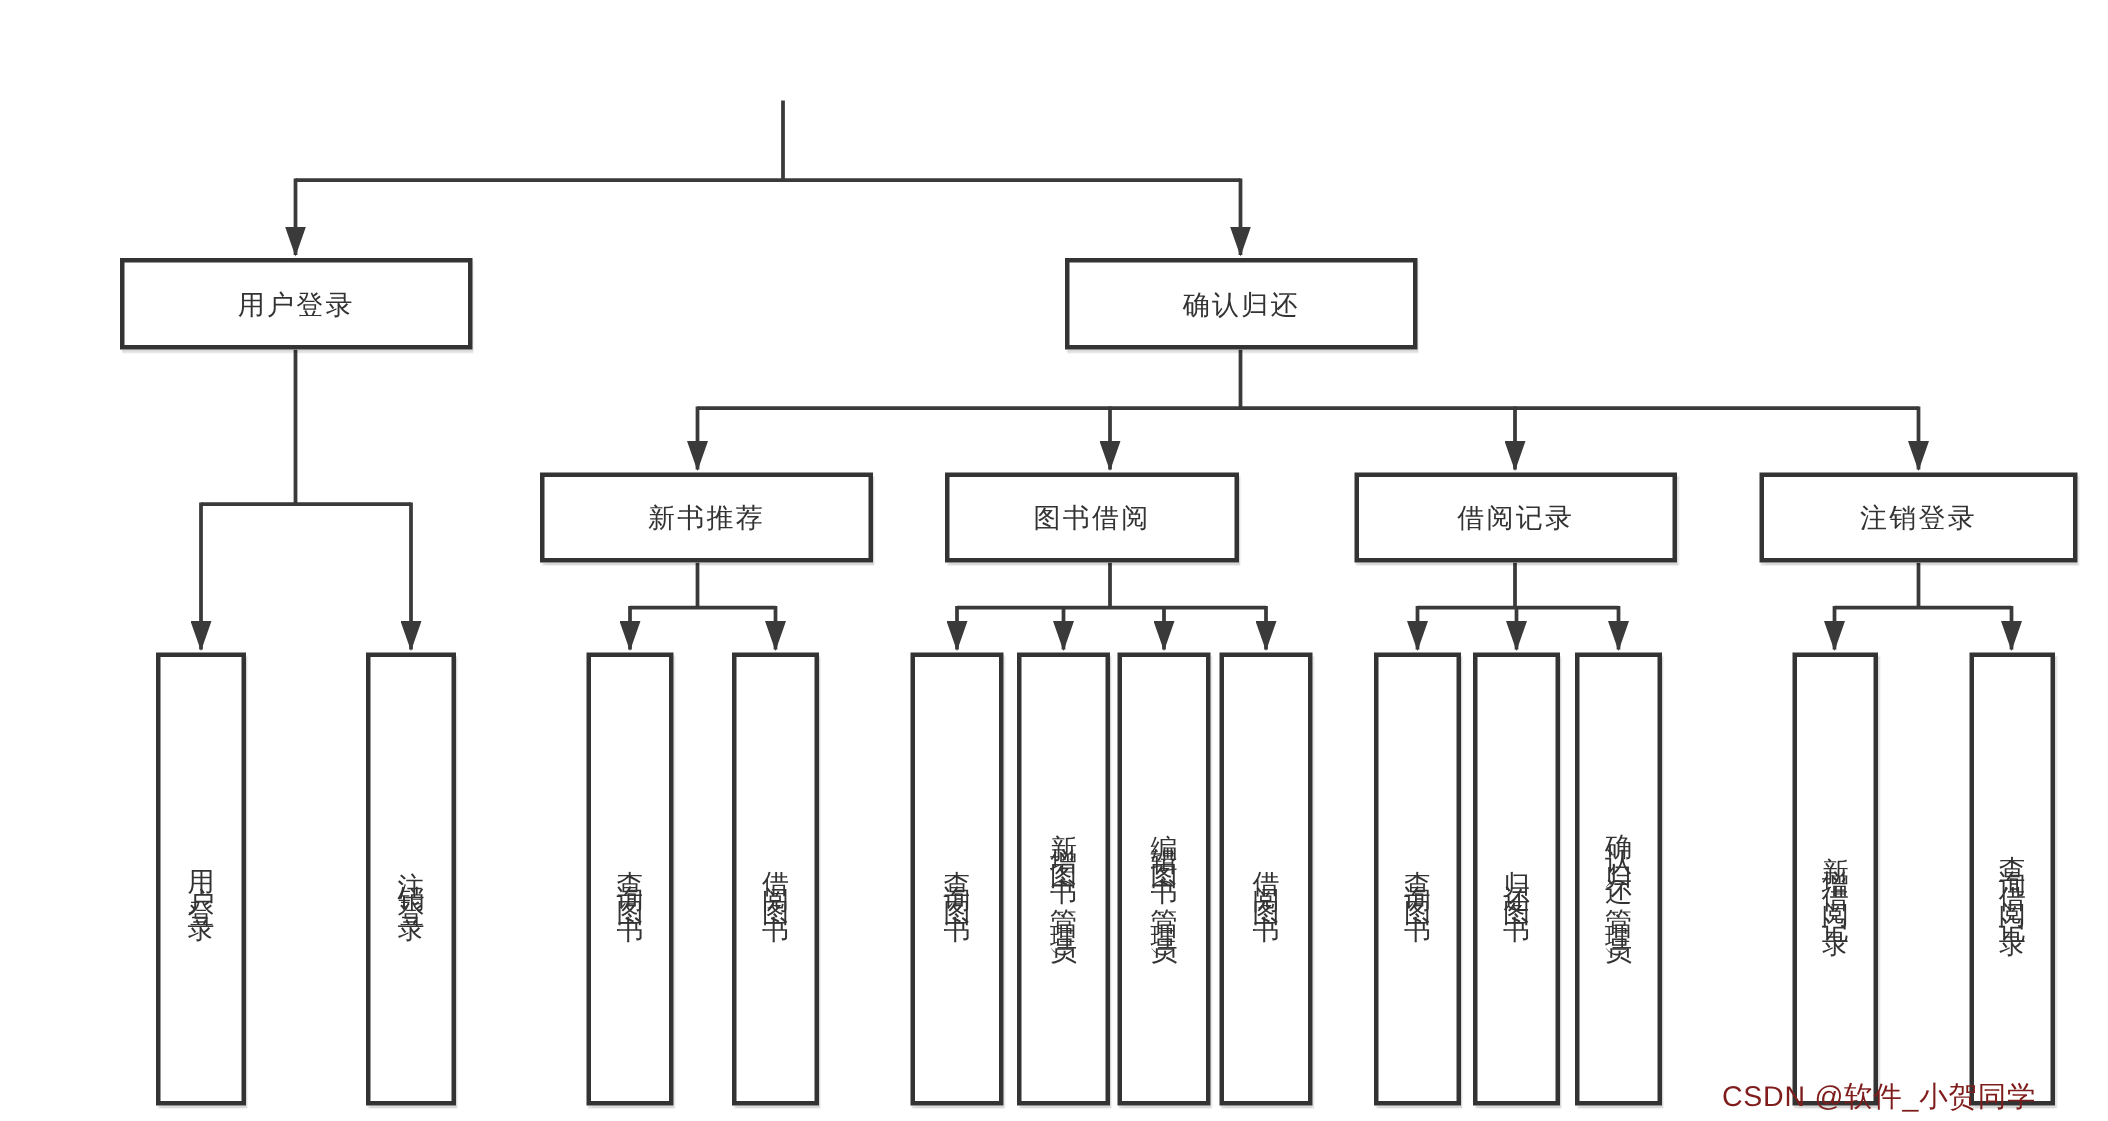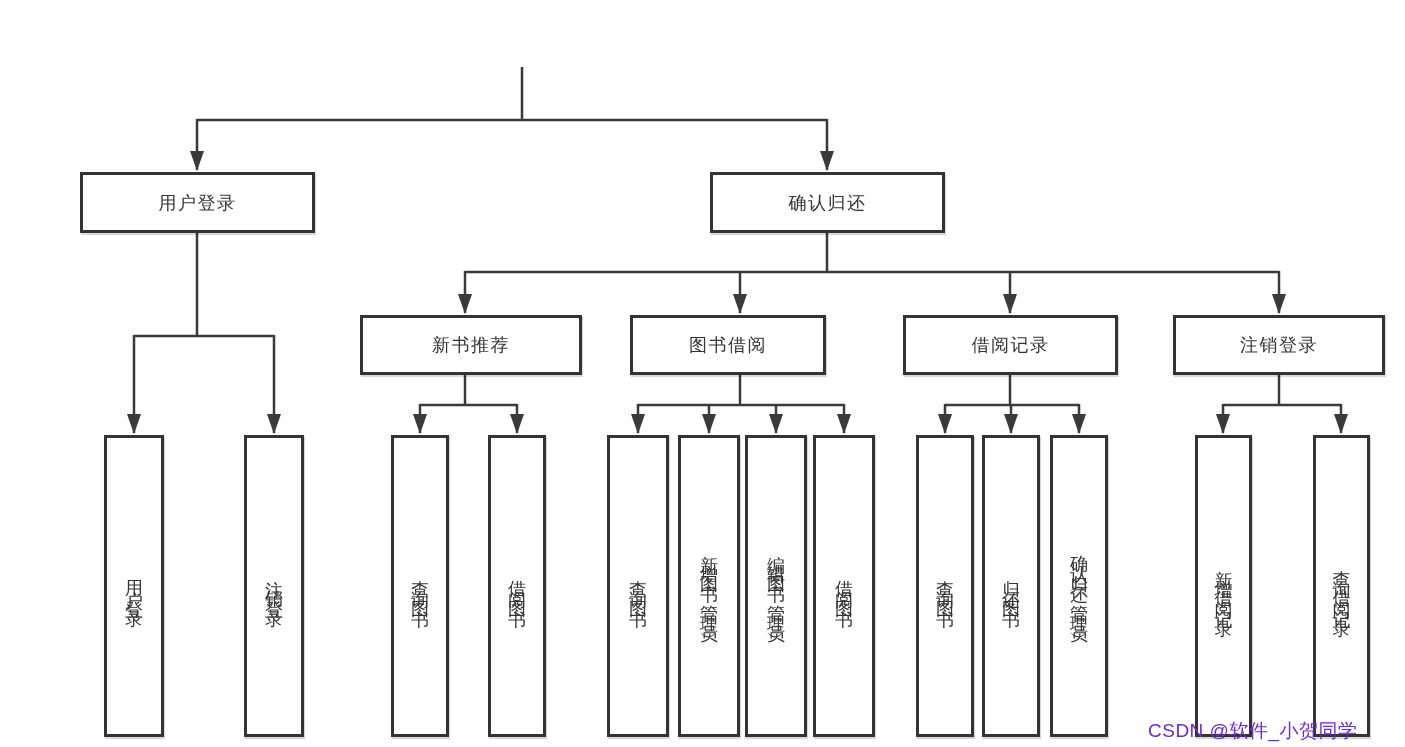--- a/index.html
+++ b/index.html
@@ -24,21 +24,21 @@
     display:flex;align-items:center;justify-content:center;
     box-shadow:1px 2px 1px rgba(0,0,0,0.15);
   }
   .vtext{
     writing-mode:vertical-rl;text-orientation:mixed;
     font-size:18px;line-height:1;letter-spacing:10px;
     color:#333333;white-space:nowrap;
   }
   .watermark{
     position:absolute;left:1148px;top:718px;z-index:5;
-    font-size:19px;color:#6d28d9;white-space:nowrap;letter-spacing:0.5px;
+    font-size:19px;color:#7f1d1d;white-space:nowrap;letter-spacing:0.5px;
   }
 </style>
 </head>
 <body>
 
 <div class="stage">
 
   <svg class="wires" width="1405" height="747" viewBox="0 0 1405 747">
     <defs>
       <marker id="arrowhead" markerUnits="userSpaceOnUse" markerWidth="20" markerHeight="14" refX="19" refY="7" orient="auto">

